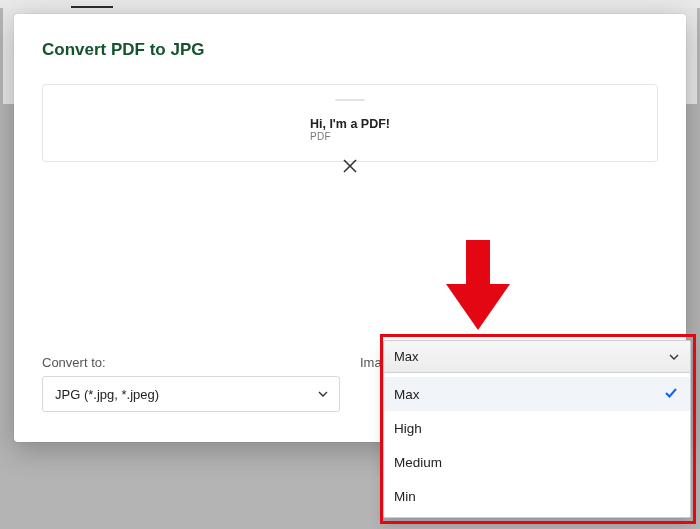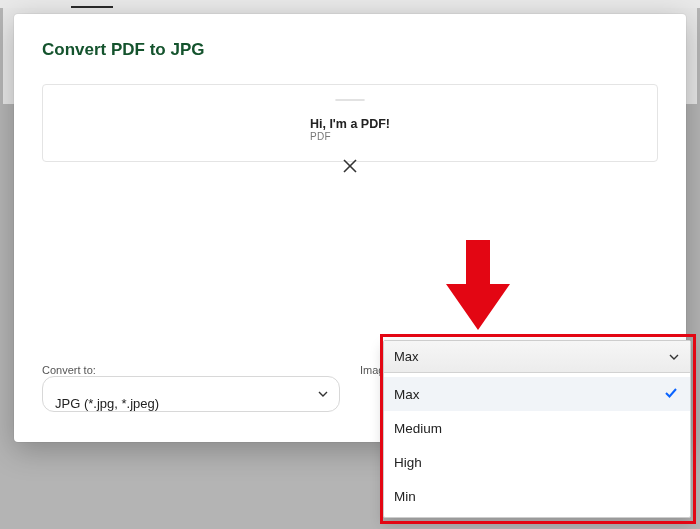--- a/index.html
+++ b/index.html
@@ -28,25 +28,25 @@
   .fileinfo { flex: 1; }
   .filename { font-size: 12.5px; font-weight: 600; color: #222; }
   .filetype { font-size: 10px; color: #777; text-transform: uppercase; letter-spacing: 0.3px; }
   .close-x { width: 16px; height: 16px; color: #333; cursor: pointer; flex: 0 0 auto; }
 
   .controls-row {
     position: absolute; left: 28px; right: 28px; bottom: 30px;
     display: flex; gap: 20px;
   }
   .field { flex: 1; position: relative; }
-  .field-label { font-size: 11px; color: #555; margin-bottom: 0; display: block; }
+  .field-label { font-size: 13px; color: #555; margin-bottom: 6px; display: block; }
   .select {
-    width: 100%; height: 36px; border: 1px solid #d8d8d8; border-radius: 12px;
+    width: 100%; height: 36px; border: 1px solid #d8d8d8; border-radius: 3px;
     padding: 0 30px 0 12px; font-size: 13px; color: #222; background: #fff;
-    display: flex; align-items: flex-end; cursor: pointer; position: relative;
+    display: flex; align-items: center; cursor: pointer; position: relative;
   }
   .chev { position: absolute; right: 10px; top: 50%; transform: translateY(-50%); width: 12px; height: 12px; color: #333; }
 
   
   .hl {
     position: absolute; border: 3px solid #e30613; pointer-events: none;
     left: 380px; top: 334px; width: 316px; height: 190px; z-index: 50;
   }
   
   .arrow { position: absolute; left: 446px; top: 240px; z-index: 60; pointer-events: none; }
@@ -122,24 +122,24 @@
     </svg>
   </div>
   <div class="dd-list">
     <div class="dd-item sel">
       <span>Max</span>
       <svg class="check" viewBox="0 0 14 14">
         <polyline points="2,7 5.5,10.5 12,3" fill="none" stroke="currentColor" stroke-width="2"></polyline>
       </svg>
     </div>
     <div class="dd-item">
-      <span>Medium</span>
+      <span>High</span>
     </div>
     <div class="dd-item">
-      <span>High</span>
+      <span>Medium</span>
     </div>
     <div class="dd-item">
       <span>Min</span>
     </div>
   </div>
 </div>
 
 <svg class="arrow" width="64" height="92" viewBox="0 0 64 92">
   <path d="M20 0 H44 V44 H64 L32 90 L0 44 H20 Z" fill="#e30613"></path>
 </svg>

